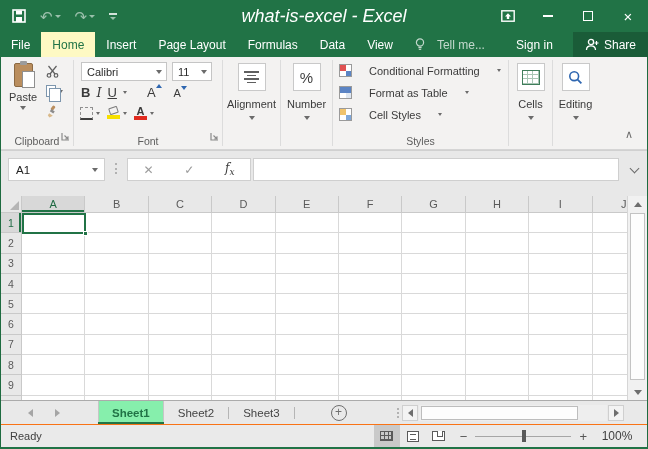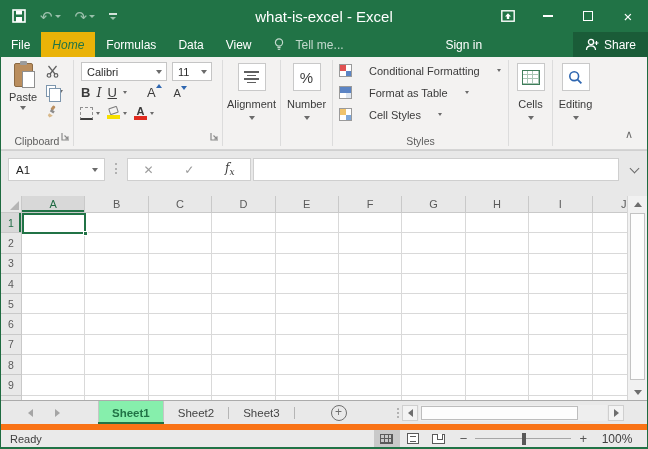--- a/index.html
+++ b/index.html
@@ -12,32 +12,32 @@
   .titlebar { position:absolute; left:0; top:0; width:648px; height:32px; background:#217346;
               display:flex; align-items:center; color:#fff; }
   .qat { display:flex; align-items:center; gap:14px; margin-left:12px; }
   .qat-btn { display:flex; align-items:center; gap:2px; cursor:pointer; }
   .undo-redo { font-size:15px; color:rgba(255,255,255,.55); line-height:1; }
   .dd-w { width:0; height:0; border-left:3px solid transparent; border-right:3px solid transparent;
           border-top:3px solid rgba(255,255,255,.55); }
   .qat-more { display:flex; flex-direction:column; align-items:center; gap:2px; }
   .qat-more .bar { width:8px; height:2px; background:rgba(255,255,255,.8); }
   .win-title { position:absolute; left:50%; top:0; transform:translateX(-50%); height:32px;
-               display:flex; align-items:center; font-size:15px; color:#fff; white-space:nowrap; }
+               display:flex; align-items:center; font-size:18px; color:#fff; white-space:nowrap;font-style:italic; }
   .win-ctrls { position:absolute; right:0; top:0; height:32px; display:flex; align-items:center; }
   .win-btn { width:40px; height:32px; display:flex; align-items:center; justify-content:center; cursor:pointer; }
   .minim { width:10px; height:2px; background:#fff; }
   .maxim { width:10px; height:10px; border:1.5px solid #fff; }
   .closex { font-size:15px; color:#fff; line-height:1; }
 
   
   .tabrow { position:absolute; left:0; top:32px; width:648px; height:25px; background:#217346;
             display:flex; align-items:stretch; }
   .rtab { padding:0 11px; display:flex; align-items:center; color:#fff; font-size:12px; cursor:pointer; white-space:nowrap; }
-  .rtab.active { background:#eab308; color:#217346;font-style:italic; }
+  .rtab.active { background:#fef9c3; color:#217346; }
   .rtab.dim { color:rgba(255,255,255,.72); gap:12px; }
   .share-tab { margin-left:auto; background:#1a5c38; color:#fff; display:flex; align-items:center;
                gap:5px; padding:0 12px; font-size:12px; cursor:pointer; }
 
   
   .ribbon { position:absolute; left:1px; top:57px; width:646px; height:93px; background:#f3f2f1;
             border-bottom:1px solid #d5d5d5; display:flex; }
   .rsep { width:1px; background:#dcdcdc; margin:3px 0; }
   .rgroup { position:relative; height:100%; flex:none; }
   .rlabel { position:absolute; bottom:2px; left:0; right:0; text-align:center; font-size:10.5px; color:#5d5d5d; }
@@ -160,21 +160,21 @@
   .sdots i { width:2px; height:2px; background:#9f9f9f; border-radius:50%; }
   .hsl { position:absolute; left:401px; top:4px; width:16px; height:16px; background:#f3f3f3; border:1px solid #cfcfcf;
          display:flex; align-items:center; justify-content:center; cursor:pointer; }
   .hsr { position:absolute; left:607px; top:4px; width:16px; height:16px; background:#f3f3f3; border:1px solid #cfcfcf;
          display:flex; align-items:center; justify-content:center; cursor:pointer; }
   .htrack { position:absolute; left:418px; top:4px; width:188px; height:16px; background:#eee; }
   .hthumb { position:absolute; left:2px; top:1px; width:157px; height:14px; background:#fdfdfd; border:1px solid #bdbdbd; cursor:grab; }
 
   
   .statusbar { position:absolute; left:1px; top:424px; width:646px; height:23px; background:#eaeaea;
-               border-top:6px solid #f97316; display:flex; align-items:center; }
+               border-top:1px solid #f97316; display:flex; align-items:center; }
   .ready { margin-left:9px; font-size:11px; color:#3f3f3f; }
   .sb-right { margin-left:auto; display:flex; align-items:center; height:100%; }
   .viewbtn { width:26px; height:100%; display:flex; align-items:center; justify-content:center; cursor:pointer; }
   .viewbtn.sel { background:#c9c9c9; }
   .vnormal { width:13px; height:10px; border:1px solid #5a5a5a; display:grid; grid-template-columns:1fr 1fr 1fr; grid-template-rows:1fr 1fr;}
   .vnormal i { border-right:1px solid #5a5a5a; border-bottom:1px solid #5a5a5a; }
   .vpl { width:12px; height:11px; border:1px solid #5a5a5a; position:relative; background:#fff;}
   .vpl::after { content:""; position:absolute; left:2px; top:2px; right:2px; height:4px; border-top:1px solid #5a5a5a; border-bottom:1px solid #5a5a5a; }
   .vpb { width:13px; height:10px; border:1px solid #5a5a5a; position:relative; background:#fff;}
   .vpb::after { content:""; position:absolute; left:4px; top:-1px; width:4px; height:5px; background:#fff; border:1px solid #5a5a5a; border-top:none; }
@@ -229,20 +229,22 @@
         </div>
       <div class="win-btn">
           <span class="closex">×</span>
         </div>
     </div>
   </div>
 
   <div class="tabrow">
     <div class="rtab">File</div>
     <div class="rtab active">Home</div>
+    <div class="rtab">Insert</div>
+    <div class="rtab">Page Layout</div>
     <div class="rtab">Formulas</div>
     <div class="rtab">Data</div>
     <div class="rtab">View</div>
     <div class="rtab dim">
       <svg width="10" height="13" viewBox="0 0 10 13">
         <circle cx="5" cy="4.5" r="3.6" fill="none" stroke="rgba(255,255,255,.72)" stroke-width="1.2"></circle>
         <rect x="3.4" y="9" width="3.2" height="1.2" fill="rgba(255,255,255,.72)"></rect>
         <rect x="3.8" y="10.8" width="2.4" height="1.1" fill="rgba(255,255,255,.72)"></rect>
       </svg>
       <span>Tell me...</span>
@@ -331,20 +333,21 @@
           <span class="ddsm"></span>
         </span>
         <span class="mini">
           <span class="fc-ic">
               <span class="a">A</span>
               <span class="rbar" style="background:#e02a1e"></span>
             </span>
           <span class="ddsm"></span>
         </span>
       </div>
+      <span class="rlabel">Font</span>
       <span class="launcher">
         <svg width="9" height="9" viewBox="0 0 9 9">
           <path d="M1 1 L1 8 L8 8" fill="none" stroke="#8a8a8a" stroke-width="1.2"></path>
           <path d="M3.5 3.5 L7 7 M7 4.2 L7 7 L4.2 7" fill="none" stroke="#8a8a8a" stroke-width="1.1"></path>
         </svg>
       </span>
     </div>
     <div class="rsep"></div>
 
     <div class="rgroup g-collapsed" style="width:57px">

